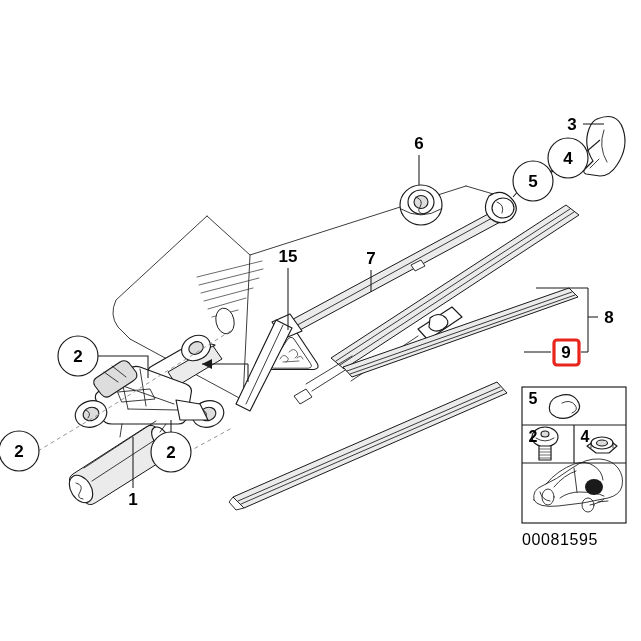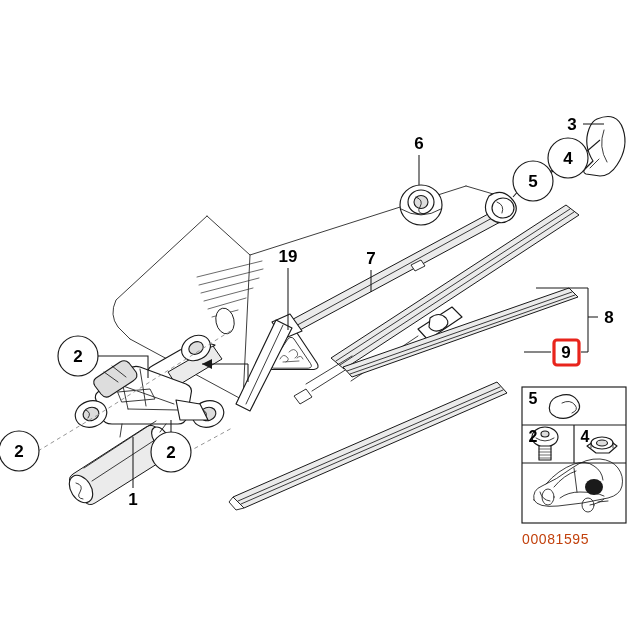--- a/index.html
+++ b/index.html
@@ -30,23 +30,23 @@
     user-select:none;
   }
   .callout.boxnum{font-size:16px;font-weight:700;}
   .callout.hl{color:#000000;}
 
   #diagram-id{
     position:absolute;
     left:522px;
     top:531px;
     font-family:"Liberation Sans", sans-serif;
-    font-size:14px;
+    font-size:16px;
     letter-spacing:.6px;
-    color:#c2410c;
+    color:#000000;
     white-space:nowrap;
     user-select:none;
   }
 </style>
 </head>
 <body>
 
 <div id="stage">
 
   <svg id="art" viewBox="0 0 641 641" xmlns="http://www.w3.org/2000/svg">
@@ -311,21 +311,21 @@
   <div class="callout" style="left:72px;top:348px;width:12px;">2</div>
   <div class="callout" style="left:13px;top:443px;width:12px;">2</div>
   <div class="callout" style="left:165px;top:444px;width:12px;">2</div>
   <div class="callout" style="left:566px;top:116px;width:12px;">3</div>
   <div class="callout" style="left:562px;top:150px;width:12px;">4</div>
   <div class="callout" style="left:527px;top:173px;width:12px;">5</div>
   <div class="callout" style="left:413px;top:135px;width:12px;">6</div>
   <div class="callout" style="left:365px;top:250px;width:12px;">7</div>
   <div class="callout" style="left:603px;top:309px;width:12px;">8</div>
   <div class="callout hl" style="left:560px;top:344px;width:12px;">9</div>
-  <div class="callout" style="left:278px;top:248px;width:20px;">19</div>
+  <div class="callout" style="left:278px;top:248px;width:20px;">15</div>
 
   <div class="callout boxnum" style="left:527px;top:391px;width:12px;">5</div>
   <div class="callout boxnum" style="left:527px;top:429px;width:12px;">2</div>
   <div class="callout boxnum" style="left:579px;top:429px;width:12px;">4</div>
 
   <div id="diagram-id">00081595</div>
 
 </div>
 
 </body></html>

